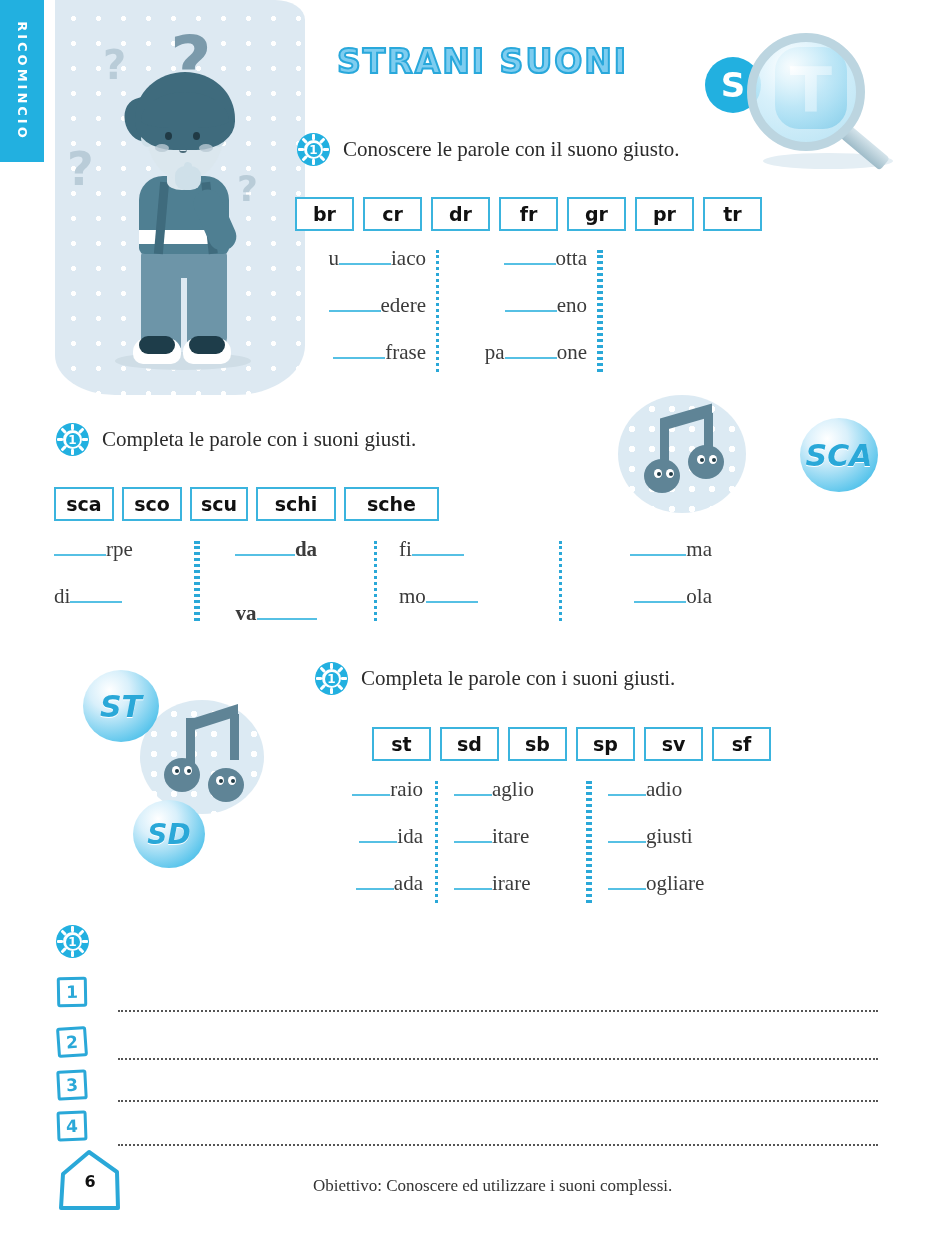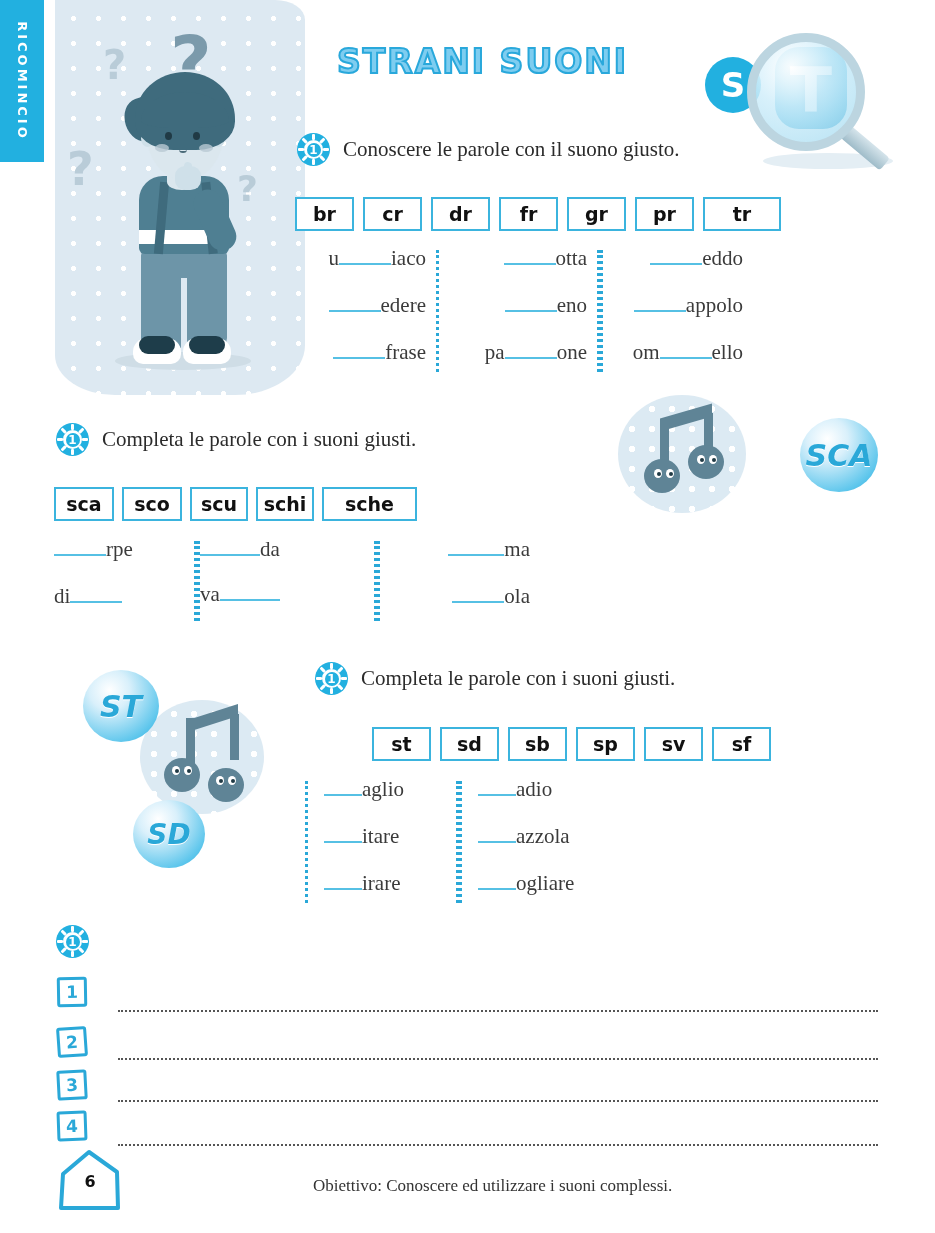--- a/index.html
+++ b/index.html
@@ -274,42 +274,37 @@
     <div class="txt">Conoscere le parole con il suono giusto.</div>
   </div>
 
   <div class="sndrow" style="position:absolute;left:295px;top:197px;gap:9px;">
     <div class="snd" style="width:59px">br</div>
     <div class="snd" style="width:59px">cr</div>
     <div class="snd" style="width:59px">dr</div>
     <div class="snd" style="width:59px">fr</div>
     <div class="snd" style="width:59px">gr</div>
     <div class="snd" style="width:59px">pr</div>
-    <div class="snd" style="width:78px">tr</div>
+    <div class="snd" style="width:59px">tr</div>
   </div>
 
   <div class="wordgrid" style="position:absolute;left:296px;top:246px;">
     <div class="wcol" style="width:130px;gap:22px;text-align:right;padding-right:10px;">
       <div class="w"><span>u</span><span class="blank" style="width:52px"></span><span>iaco</span></div>
       <div class="w"><span></span><span class="blank" style="width:52px"></span><span>edere</span></div>
       <div class="w"><span></span><span class="blank" style="width:52px"></span><span>frase</span></div>
     </div>
     <div class="dotsep" style="height:122px;margin-top:4px;"></div>
     <div class="wcol" style="width:148px;gap:22px;text-align:right;padding-right:10px;">
       <div class="w"><span></span><span class="blank" style="width:52px"></span><span>otta</span></div>
       <div class="w"><span></span><span class="blank" style="width:52px"></span><span>eno</span></div>
       <div class="w"><span>pa</span><span class="blank" style="width:52px"></span><span>one</span></div>
     </div>
     <div class="dotsep" style="height:122px;margin-top:4px;"></div>
     <div class="dotsep" style="height:122px;margin-top:4px;"></div>
-    <div class="wcol" style="width:140px;gap:22px;text-align:right;">
-      <div class="w"><span></span><span class="blank" style="width:52px"></span><span>eddo</span></div>
-      <div class="w"><span></span><span class="blank" style="width:52px"></span><span>appolo</span></div>
-      <div class="w"><span>om</span><span class="blank" style="width:52px"></span><span>ello</span></div>
-    </div>
   </div>
 
   <div style="position:absolute;left:56px;top:423px;" class="instr">
     <div class="exno">
       <div class="disc"></div>
       <div class="ray" style="transform:rotate(0deg)"></div>
       <div class="ray" style="transform:rotate(45deg)"></div>
       <div class="ray" style="transform:rotate(90deg)"></div>
       <div class="ray" style="transform:rotate(135deg)"></div>
       <div class="ray" style="transform:rotate(180deg)"></div>
@@ -320,36 +315,40 @@
         <div class="inner"></div>
       <div class="num">1</div>
     </div>
     <div class="txt">Completa le parole con i suoni giusti.</div>
   </div>
 
   <div class="sndrow" style="position:absolute;left:54px;top:487px;gap:8px;">
     <div class="snd" style="width:60px">sca</div>
     <div class="snd" style="width:60px">sco</div>
     <div class="snd" style="width:58px">scu</div>
-    <div class="snd" style="width:58px">schi</div>
+    <div class="snd" style="width:80px">schi</div>
     <div class="snd" style="width:95px">sche</div>
   </div>
 
   <div class="wordgrid" style="position:absolute;left:52px;top:537px;">
     <div class="wcol" style="width:140px;gap:22px;text-align:left;padding-left:2px;">
       <div class="w"><span></span><span class="blank" style="width:52px"></span><span>rpe</span></div>
       <div class="w"><span>di</span><span class="blank" style="width:52px"></span><span></span></div>
     </div>
     <div class="dotsep" style="height:80px;margin-top:4px;"></div>
     <div class="dotsep" style="height:80px;margin-top:4px;"></div>
-    <div class="wcol" style="width:152px;gap:20px;text-align:left;padding-right:22px;">
+    <div class="wcol" style="width:152px;gap:39px;text-align:center;padding-right:22px;font-weight:bold;">
       <div class="w"><span></span><span class="blank" style="width:60px"></span><span>da</span></div>
       <div class="w"><span>va</span><span class="blank" style="width:60px"></span><span></span></div>
     </div>
     <div class="dotsep" style="height:80px;margin-top:4px;"></div>
+    <div class="wcol" style="width:160px;gap:22px;text-align:left;padding-left:22px;">
+      <div class="w"><span>fi</span><span class="blank" style="width:52px"></span><span></span></div>
+      <div class="w"><span>mo</span><span class="blank" style="width:52px"></span><span></span></div>
+    </div>
     <div class="dotsep" style="height:80px;margin-top:4px;"></div>
     <div class="wcol" style="width:150px;gap:22px;text-align:right;padding-right:16px;">
       <div class="w"><span></span><span class="blank" style="width:56px"></span><span>ma</span></div>
       <div class="w"><span></span><span class="blank" style="width:52px"></span><span>ola</span></div>
     </div>
   </div>
 
   <div class="dotcircle" style="position:absolute;left:618px;top:395px;width:128px;height:118px;">
     <div class="note-beam" style="left:42px;top:16px;width:52px;height:13px;transform:skewY(-16deg);"></div>
     <div class="note-beam" style="left:42px;top:24px;width:9px;height:52px;"></div>
@@ -414,31 +413,36 @@
   <div class="sndrow" style="position:absolute;left:372px;top:727px;gap:9px;">
     <div class="snd" style="width:59px">st</div>
     <div class="snd" style="width:59px">sd</div>
     <div class="snd" style="width:59px">sb</div>
     <div class="snd" style="width:59px">sp</div>
     <div class="snd" style="width:59px">sv</div>
     <div class="snd" style="width:59px">sf</div>
   </div>
 
   <div class="wordgrid" style="position:absolute;left:305px;top:777px;">
+    <div class="wcol" style="width:118px;gap:22px;text-align:right;padding-right:12px;">
+      <div class="w"><span></span><span class="blank" style="width:38px"></span><span>raio</span></div>
+      <div class="w"><span></span><span class="blank" style="width:38px"></span><span>ida</span></div>
+      <div class="w"><span></span><span class="blank" style="width:38px"></span><span>ada</span></div>
+    </div>
     <div class="dotsep" style="height:122px;margin-top:4px;"></div>
     <div class="wcol" style="width:132px;gap:22px;text-align:left;padding-left:16px;">
       <div class="w"><span></span><span class="blank" style="width:38px"></span><span>aglio</span></div>
       <div class="w"><span></span><span class="blank" style="width:38px"></span><span>itare</span></div>
       <div class="w"><span></span><span class="blank" style="width:38px"></span><span>irare</span></div>
     </div>
     <div class="dotsep" style="height:122px;margin-top:4px;"></div>
     <div class="dotsep" style="height:122px;margin-top:4px;"></div>
     <div class="wcol" style="width:150px;gap:22px;text-align:left;padding-left:16px;">
       <div class="w"><span></span><span class="blank" style="width:38px"></span><span>adio</span></div>
-      <div class="w"><span></span><span class="blank" style="width:38px"></span><span>azzola</span></div>
+      <div class="w"><span></span><span class="blank" style="width:38px"></span><span>giusti</span></div>
       <div class="w"><span></span><span class="blank" style="width:38px"></span><span>ogliare</span></div>
     </div>
   </div>
 
   <div style="position:absolute;left:56px;top:925px;" class="instr">
     <div class="exno">
       <div class="disc"></div>
       <div class="ray" style="transform:rotate(0deg)"></div>
       <div class="ray" style="transform:rotate(45deg)"></div>
       <div class="ray" style="transform:rotate(90deg)"></div>

